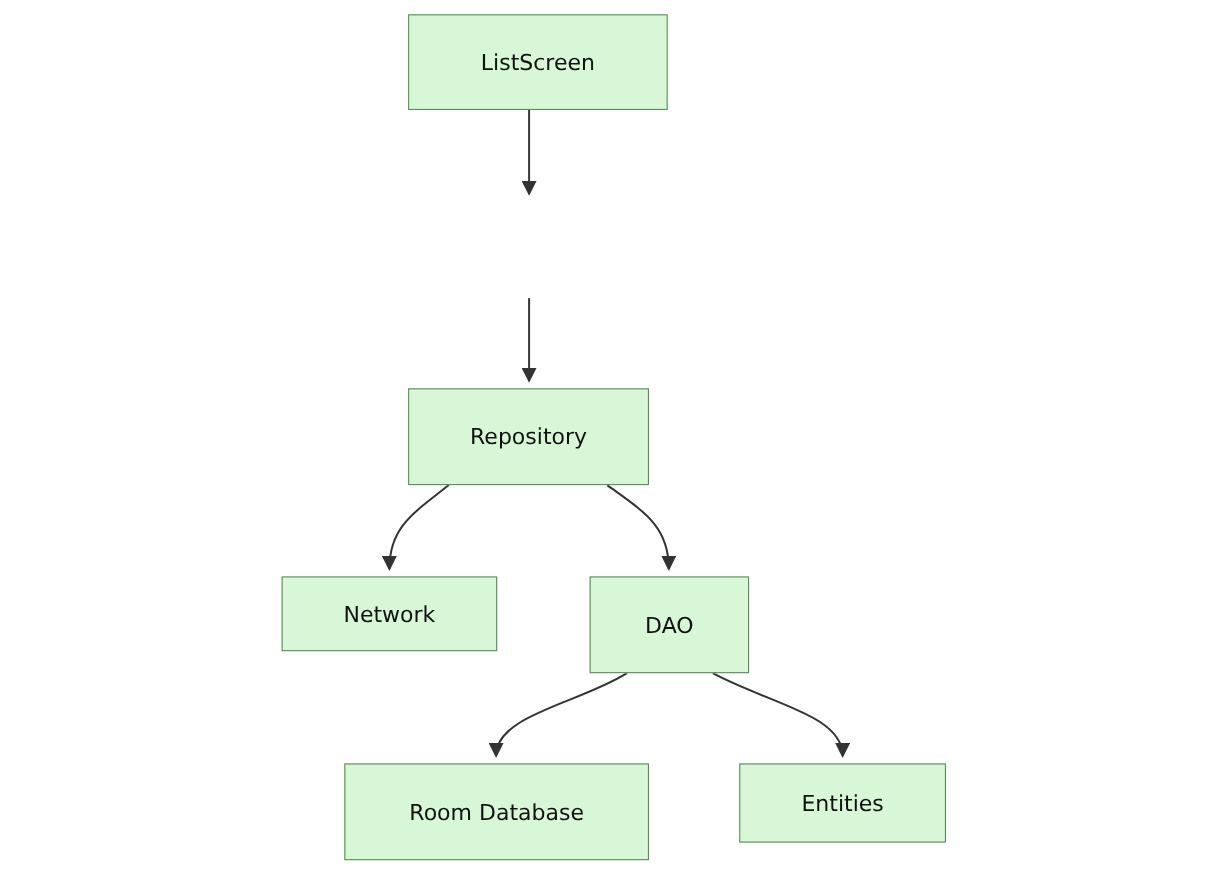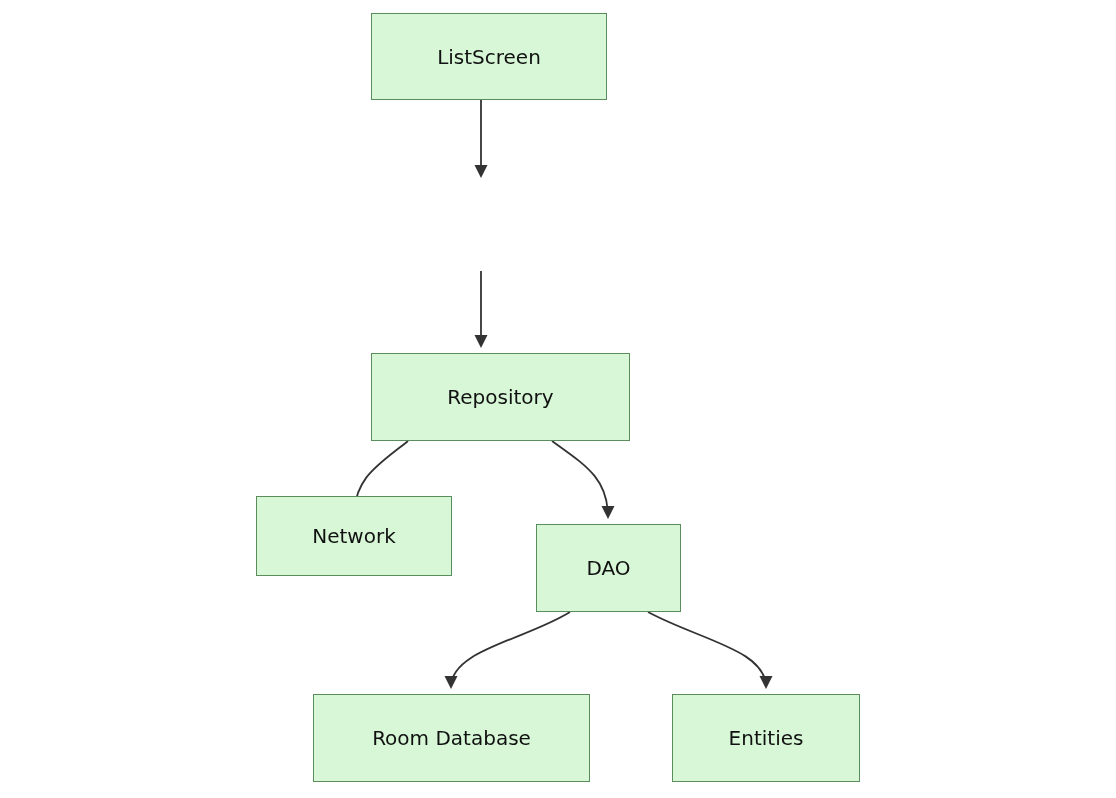--- a/index.html
+++ b/index.html
@@ -42,25 +42,25 @@
     background: var(--node-fill, #d7f7d7);
     border: 1px solid var(--node-border, #5b8c5b);
     color: #111111;
     font-size: 20px;
     text-align: center;
   }
   .node span { padding: 0 10px; }
 
   .node-listscreen    { left: 371px; top: 13px;  width: 236px; height: 87px; }
   .node-mainviewmodel { left: 341px; top: 183px; width: 280px; height: 88px; }
-  .node-repository    { left: 371px; top: 353px; width: 259px; height: 88px; text-align: right; }
-  .node-network       { left: 256px; top: 496px; width: 196px; height: 80px; }
+  .node-repository    { left: 371px; top: 353px; width: 219px; height: 88px; text-align: right; }
+  .node-network       { left: 256px; top: 524px; width: 196px; height: 68px; }
   .node-dao           { left: 536px; top: 524px; width: 145px; height: 88px; }
   .node-roomdatabase  { left: 313px; top: 694px; width: 277px; height: 88px; }
-  .node-entities      { left: 672px; top: 694px; width: 188px; height: 88px; }
+  .node-entities      { left: 672px; top: 694px; width: 188px; height: 72px; }
 </style>
 </head>
 <body>
 
 <div class="canvas">
 
   <svg class="edges" viewBox="0 0 1116 798" xmlns="http://www.w3.org/2000/svg">
     <defs>
       <marker id="arrow" viewBox="0 0 10 10" refX="8.5" refY="5" markerWidth="7.5" markerHeight="7.5" orient="auto-start-reverse">
         <path class="arrowhead" d="M 0 0 L 10 5 L 0 10 z"></path>

